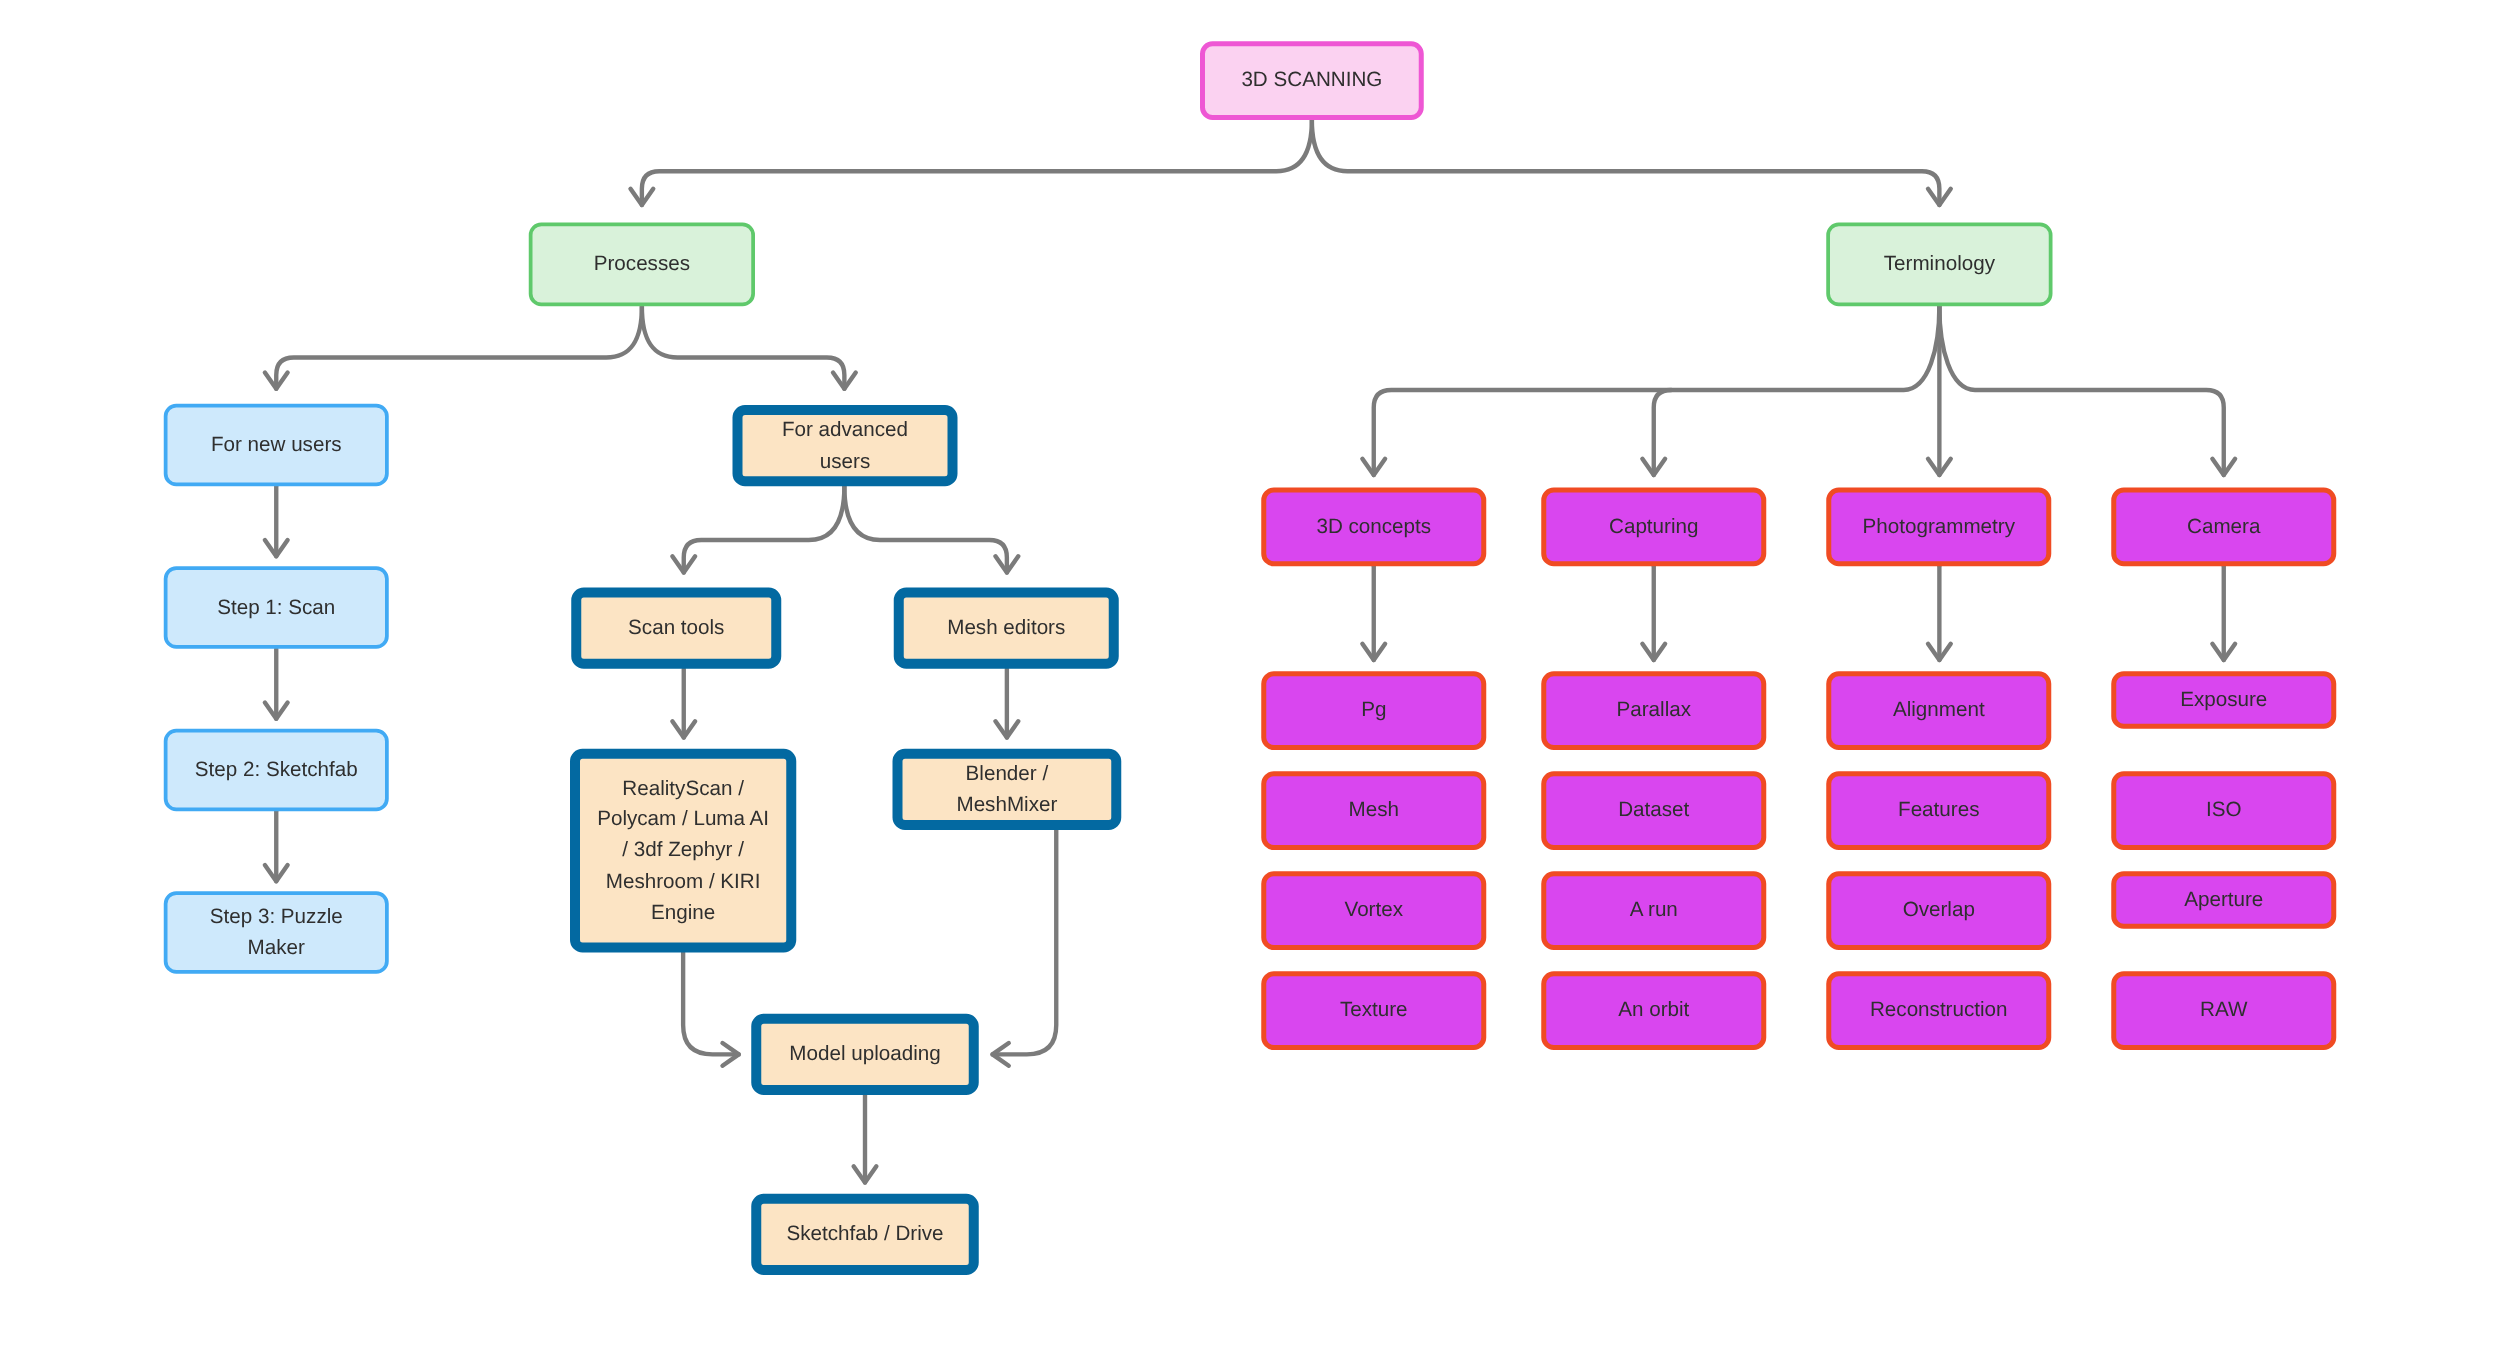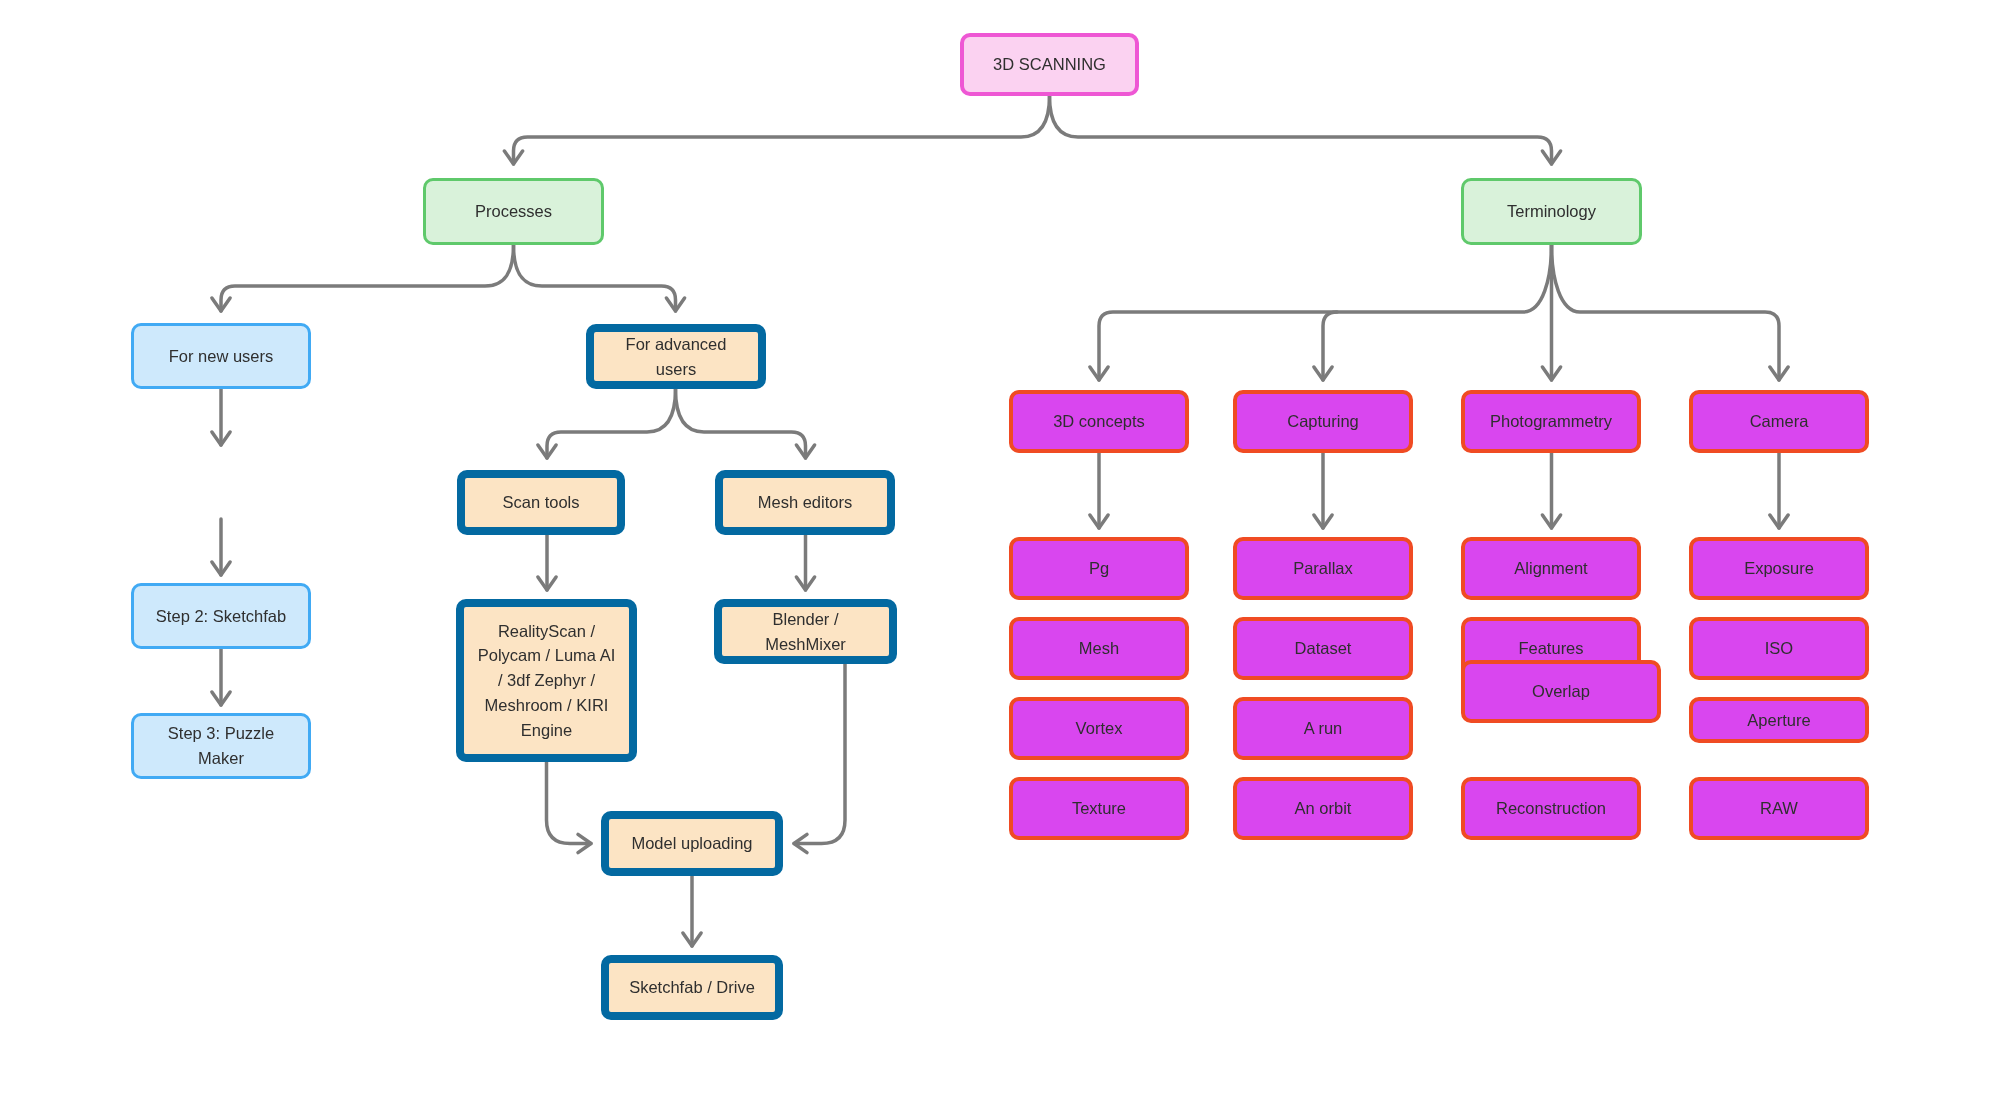--- a/index.html
+++ b/index.html
@@ -87,20 +87,23 @@
   <div class="node green" style="left:423px; top:178px; width:181px; height:67px">
     <span>Processes</span>
   </div>
   <div class="node green" style="left:1461px; top:178px; width:181px; height:67px">
     <span>Terminology</span>
   </div>
 
   <div class="node blue" style="left:131px; top:323px; width:180px; height:66px">
     <span>For new users</span>
   </div>
+  <div class="node blue" style="left:131px; top:453px; width:180px; height:66px">
+    <span>Step 1: Scan</span>
+  </div>
   <div class="node blue" style="left:131px; top:583px; width:180px; height:66px">
     <span>Step 2: Sketchfab</span>
   </div>
   <div class="node blue" style="left:131px; top:713px; width:180px; height:66px">
     <span>Step 3: Puzzle Maker</span>
   </div>
 
   <div class="node orange" style="left:586px; top:324px; width:180px; height:65px">
     <span>For advanced users</span>
   </div>
@@ -161,28 +164,28 @@
   <div class="node red" style="left:1233px; top:777px; width:180px; height:63px">
     <span>An orbit</span>
   </div>
 
   <div class="node red" style="left:1461px; top:537px; width:180px; height:63px">
     <span>Alignment</span>
   </div>
   <div class="node red" style="left:1461px; top:617px; width:180px; height:63px">
     <span>Features</span>
   </div>
-  <div class="node red" style="left:1461px; top:660px; width:200px; height:63px">
+  <div class="node red" style="left:1461px; top:697px; width:180px; height:63px">
     <span>Overlap</span>
   </div>
   <div class="node red" style="left:1461px; top:777px; width:180px; height:63px">
     <span>Reconstruction</span>
   </div>
 
-  <div class="node red" style="left:1689px; top:537px; width:180px; height:63px">
+  <div class="node red" style="left:1689px; top:537px; width:180px; height:46px">
     <span>Exposure</span>
   </div>
   <div class="node red" style="left:1689px; top:617px; width:180px; height:63px">
     <span>ISO</span>
   </div>
   <div class="node red" style="left:1689px; top:697px; width:180px; height:46px">
     <span>Aperture</span>
   </div>
   <div class="node red" style="left:1689px; top:777px; width:180px; height:63px">
     <span>RAW</span>

